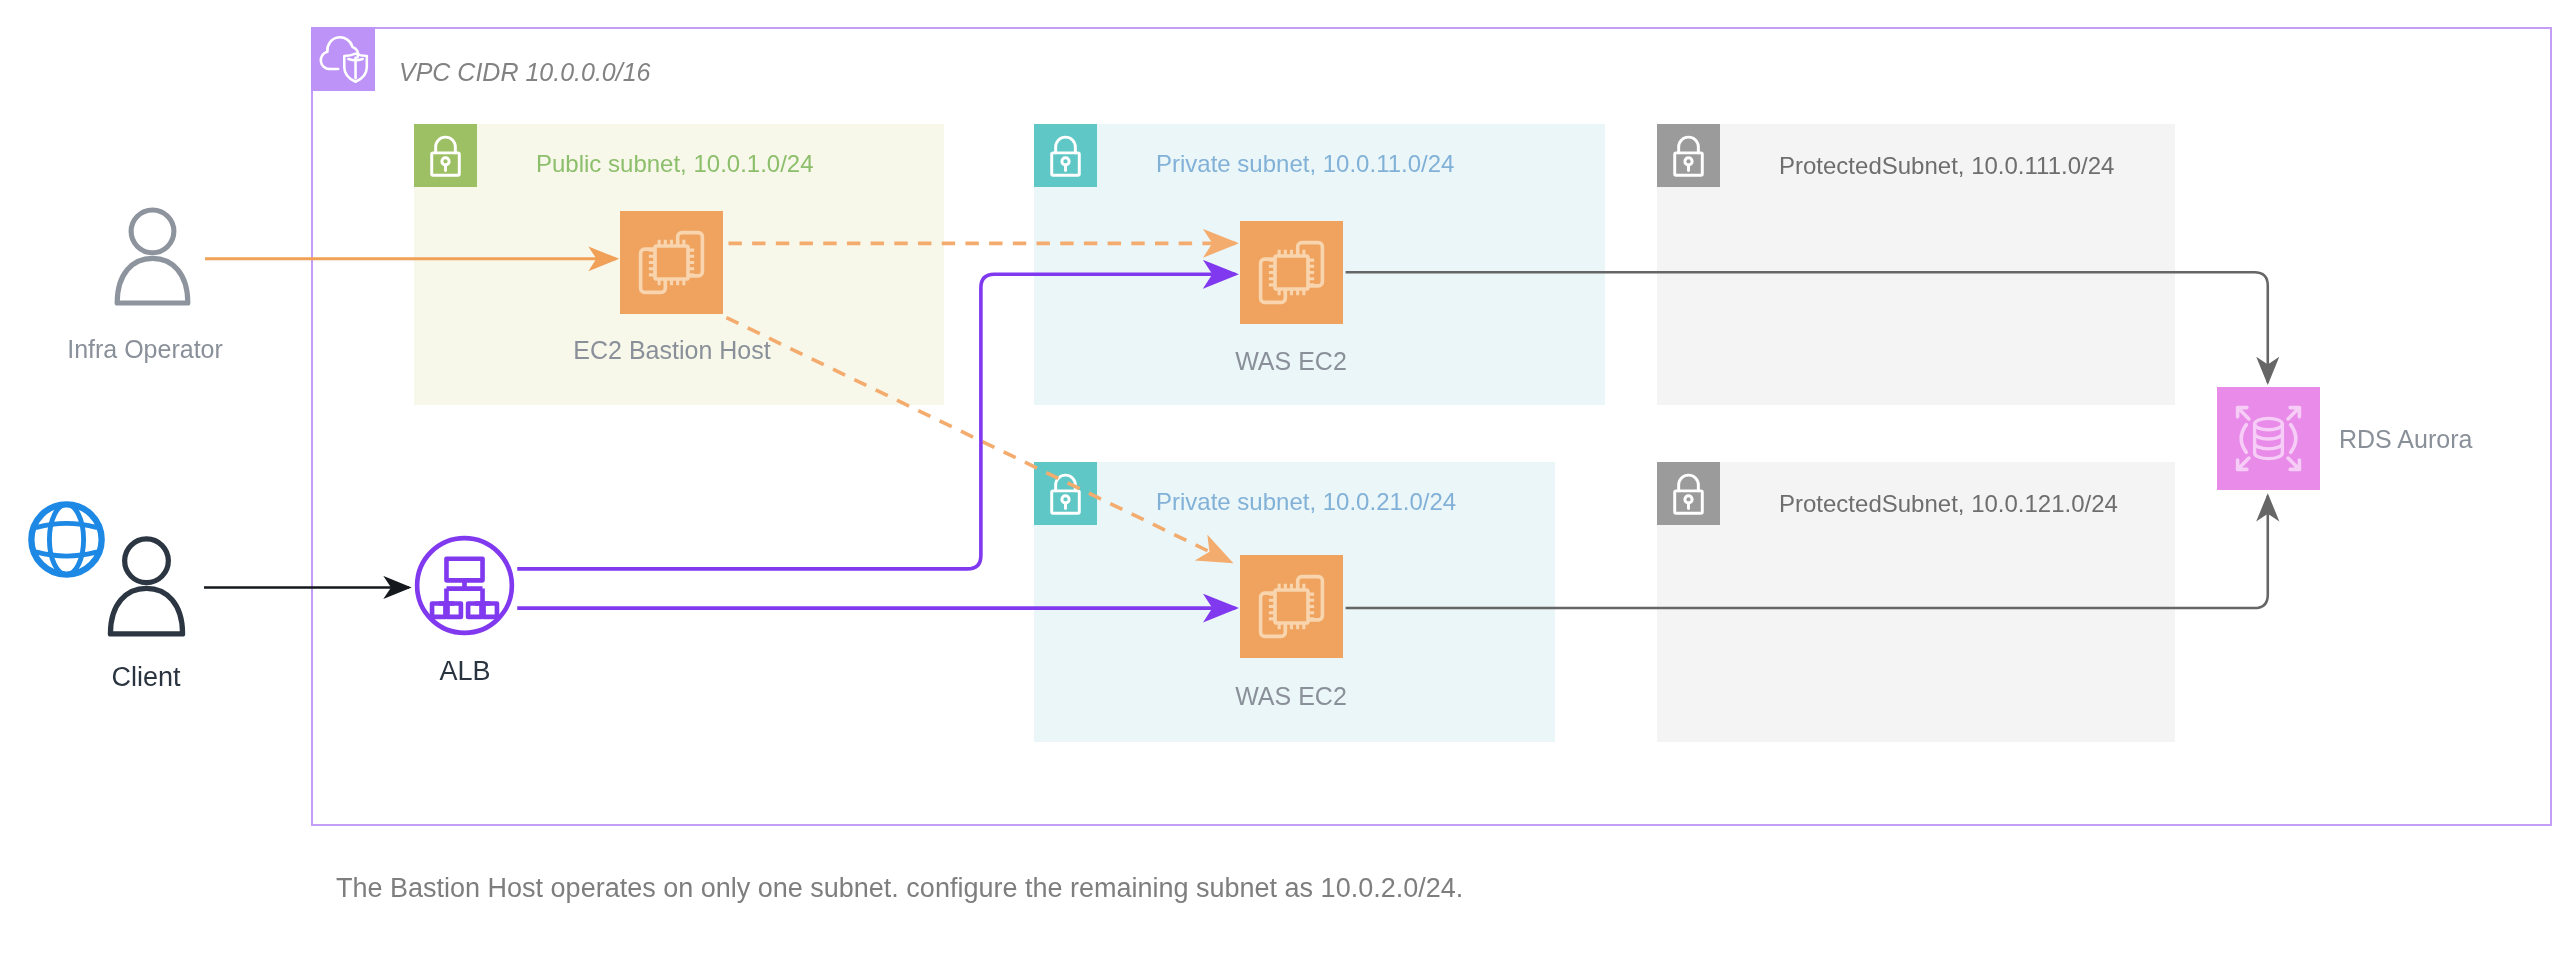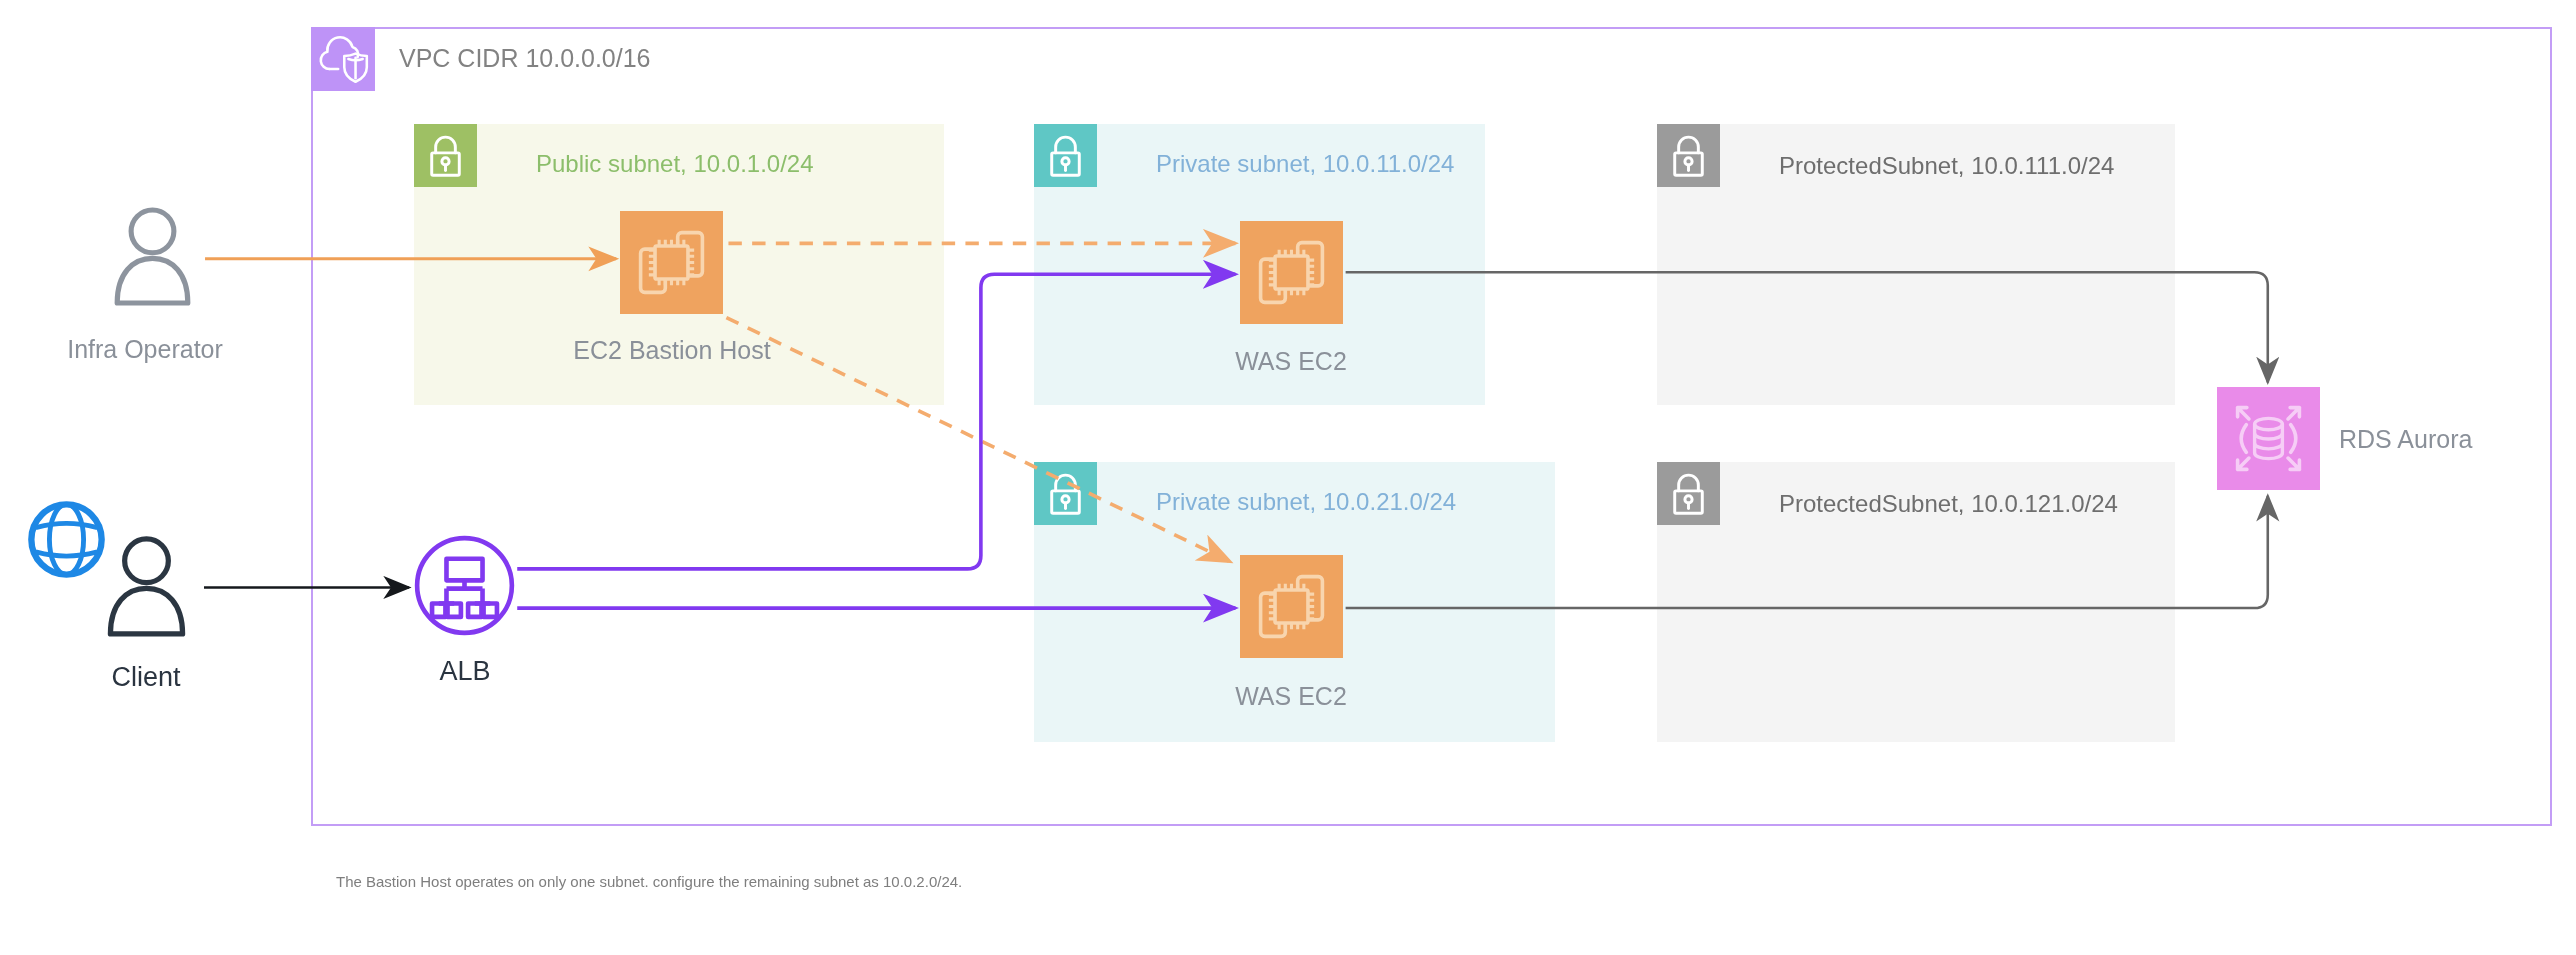--- a/index.html
+++ b/index.html
@@ -15,26 +15,26 @@
   }
   *{box-sizing:border-box; margin:0; padding:0;}
   html,body{background:#ffffff;}
   body{font-family:"Liberation Sans", sans-serif;}
   #canvas{position:relative; width:2581px; height:956px; background:#fff; overflow:hidden;}
 
   .vpc-box{position:absolute; left:311px; top:27px; width:2241px; height:799px;
            border:2.1px solid var(--c-vpc_border); background:#fff; z-index:0;}
   .vpc-icon{position:absolute; left:311px; top:27px; width:64px; height:64px;
             background:var(--c-vpc_icon); z-index:4;}
-  .vpc-label{position:absolute; left:399px; top:42px; height:33px; display:flex; align-items:center;
-             font-size:25px; color:var(--c-vpc_label); z-index:4; white-space:nowrap;}
+  .vpc-label{position:absolute; left:399px; top:56px; height:33px; display:flex; align-items:center;
+             font-size:25px; color:var(--c-vpc_label); z-index:4; white-space:nowrap;font-style:italic;}
 
   .subnet{position:absolute; z-index:1;}
   .subnet.public{left:414px; top:124px; width:530px; height:281px; background:var(--c-public_bg);}
-  .subnet.private-top{left:1034px; top:124px; width:451px; height:281px; background:var(--c-private_bg);}
+  .subnet.private-top{left:1034px; top:124px; width:571px; height:281px; background:var(--c-private_bg);}
   .subnet.private-bottom{left:1034px; top:462px; width:521px; height:280px; background:var(--c-private_bg);}
   .subnet.protected-top{left:1657px; top:124px; width:518px; height:281px; background:var(--c-protected_bg);}
   .subnet.protected-bottom{left:1657px; top:462px; width:518px; height:280px; background:var(--c-protected_bg);}
 
   .subnet-icon{position:absolute; left:0; top:0; width:63px; height:63px; z-index:4;}
   .subnet-icon.green{background:var(--c-public_accent);}
   .subnet-icon.teal{background:var(--c-private_accent);}
   .subnet-icon.gray{background:var(--c-protected_accent);}
   .subnet-icon svg{display:block; width:100%; height:100%;}
 
@@ -51,21 +51,21 @@
   .orange-bg{background:var(--c-ec2_orange);}
   .pink-bg{background:var(--c-rds_pink);}
 
   .node-label{position:absolute; z-index:4; white-space:nowrap; font-size:25px;
               color:var(--c-gray_label); transform:translate(-50%,-50%);text-align:center;}
   .node-label.dark{color:var(--c-dark_label); font-size:27px;}
   .node-label.left-anchor{transform:translate(0,-50%);}
 
   .arrows{position:absolute; left:0; top:0; width:2581px; height:956px; z-index:2; pointer-events:none;}
 
-  .note{position:absolute; left:336px; top:873px; font-size:15px; color:var(--c-note);
+  .note{position:absolute; left:336px; top:873px; font-size:27px; color:var(--c-note);
         z-index:4; white-space:nowrap;}
 </style>
 </head>
 <body>
 
 <div id="canvas">
 
   <div class="vpc-box"></div>
   <div class="vpc-icon">
     <svg viewBox="0 0 125 125" fill="none" stroke="#ffffff" stroke-width="5" stroke-linecap="round" stroke-linejoin="round">

